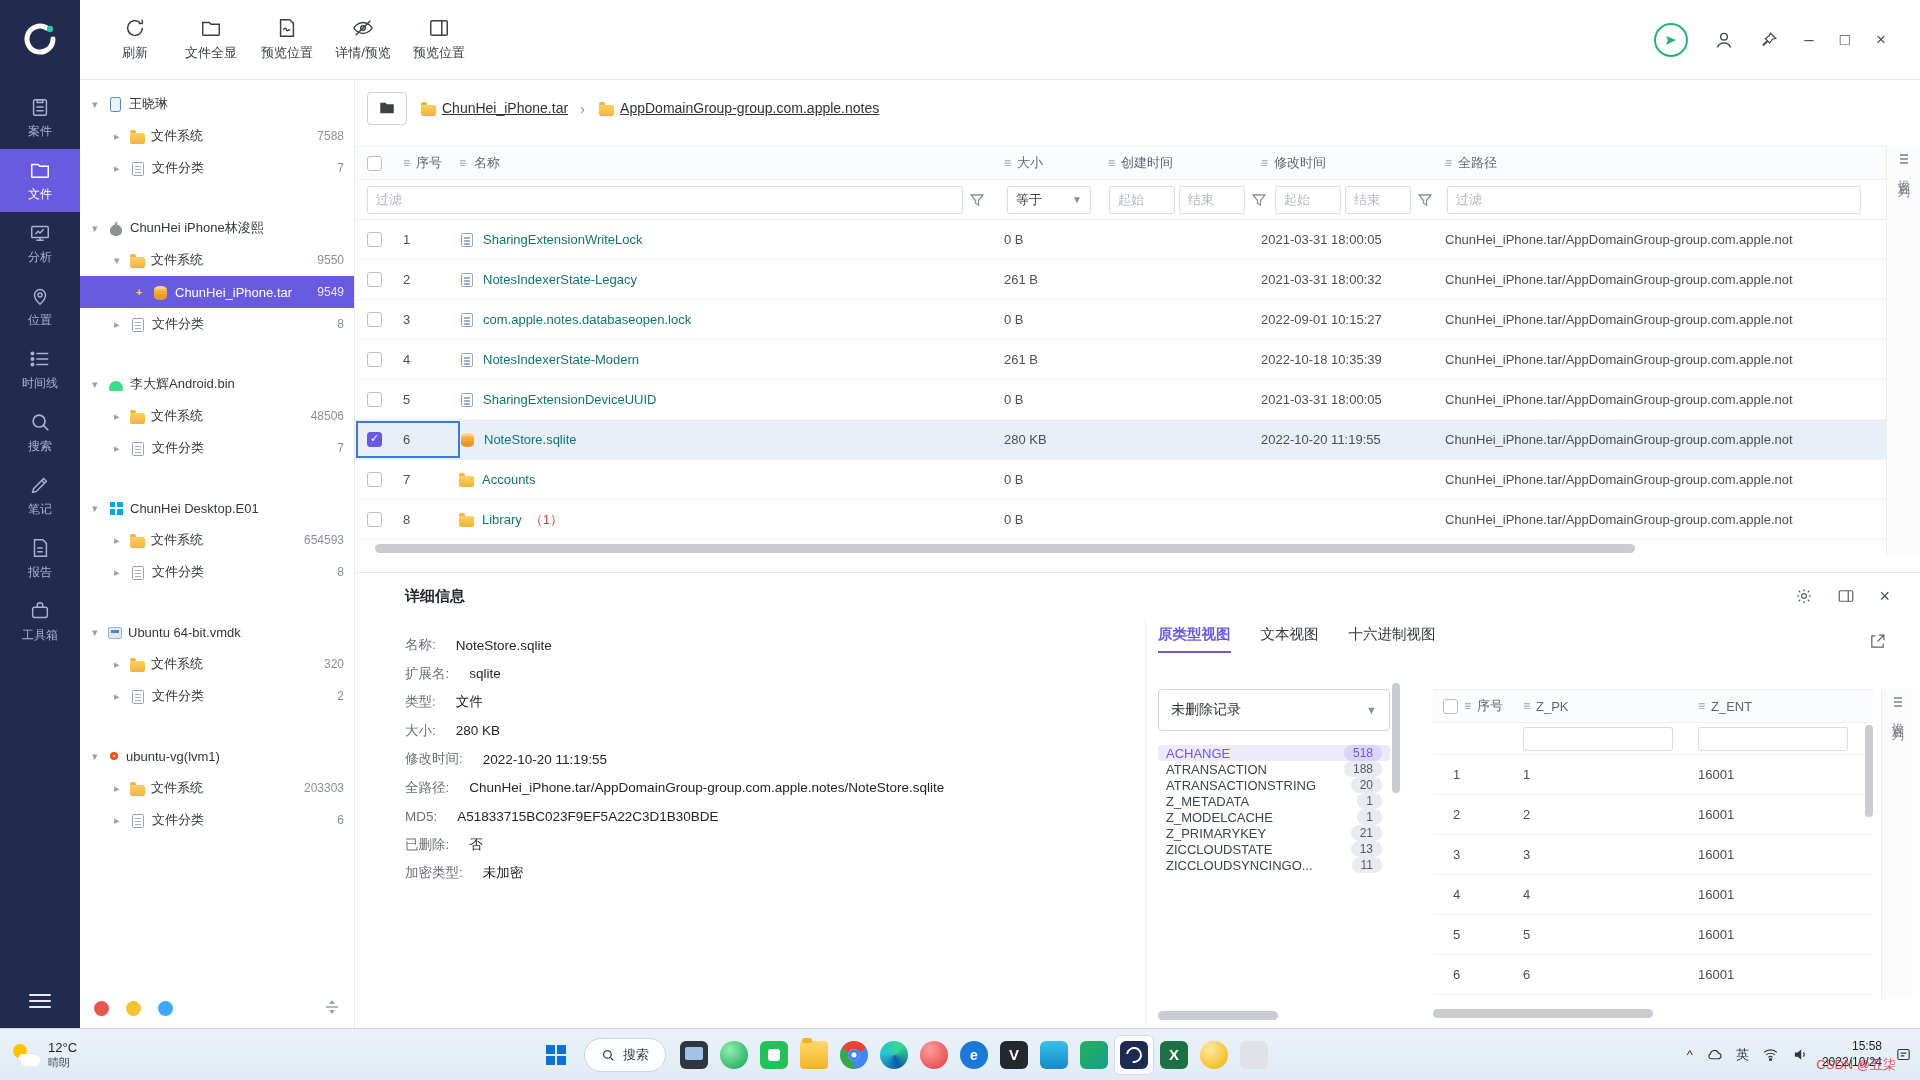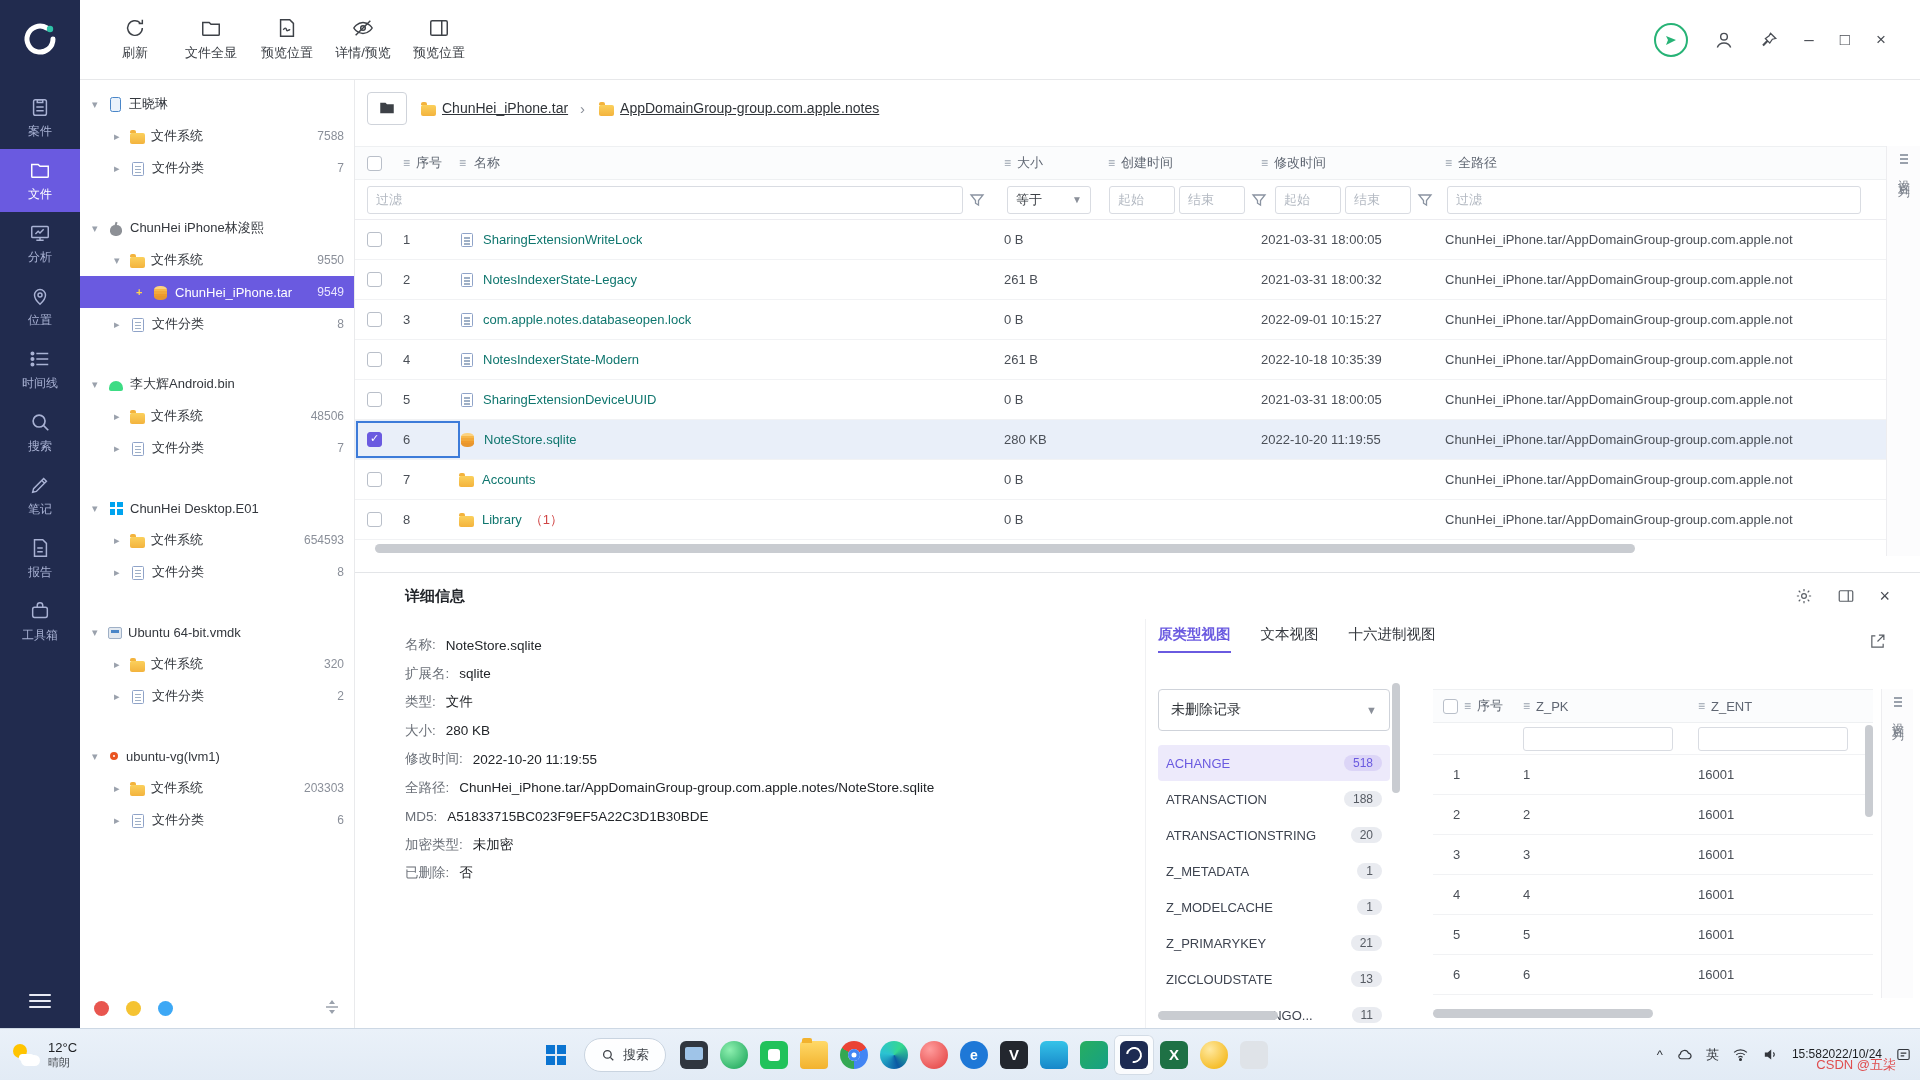--- a/index.html
+++ b/index.html
@@ -113,34 +113,34 @@
   .strip-text{writing-mode:vertical-rl;letter-spacing:3px;color:#7b818b;font-size:12px}
 
   
   .details{position:absolute;top:492px;left:0;right:0;bottom:0;border-top:1px solid #e3e5e8;background:#fff}
   .d-head{height:46px;display:flex;align-items:center;padding:0 30px 0 50px}
   .d-title{font-size:15px;font-weight:bold;color:#24272c}
   .d-head-icons{margin-left:auto;display:flex;align-items:center;gap:24px;color:#5a5f66}
   .d-head-icons svg,.d-close{cursor:pointer}
   .d-close{font-size:18px;line-height:1;color:#4a4e55}
   .d-fields{position:absolute;left:50px;top:58px;width:710px}
-  .dfield{display:flex;gap:10px;height:28.5px;align-items:center;font-size:13.5px;white-space:nowrap}
+  .dfield{display:flex;gap:20px;height:28.5px;align-items:center;font-size:13.5px;white-space:nowrap}
   .dlabel{color:#6b7078}
   .dvalue{color:#222529}
   .d-right{position:absolute;left:790px;top:46px;right:0;bottom:0;border-left:1px solid #f0f1f3}
   .d-tabs{display:flex;gap:30px;align-items:flex-end;height:34px;padding-left:12px}
   .dtab{font-size:14.5px;color:#33373d;padding-bottom:7px;cursor:pointer;border-bottom:2.5px solid transparent}
   .dtab.active{color:#6a5ae0;font-weight:bold;border-bottom-color:#6a5ae0}
   .d-open{position:absolute;right:34px;top:14px;cursor:pointer}
   .d-content{position:absolute;top:60px;left:12px;right:0;bottom:0}
   .d-list-col{position:absolute;left:0;top:0;width:232px;bottom:0}
   .record-select{width:232px;height:42px;margin-top:10px;border:1px solid #cfd3da;border-radius:4px;display:flex;align-items:center;padding:0 12px;font-size:14px;color:#2f3338;cursor:pointer}
   .rs-caret{margin-left:auto;color:#8a8f99;font-size:11px}
   .dbt-list{margin-top:14px}
-  .dbt-item{height:36px;display:flex;align-items:center;padding:0 8px;border-radius:4px;color:#3e4450;font-size:13px;cursor:pointer}
+  .dbt-item{height:16px;display:flex;align-items:center;padding:0 8px;border-radius:4px;color:#3e4450;font-size:13px;cursor:pointer}
   .dbt-name{white-space:nowrap;overflow:hidden}
   .dbt-count{margin-left:auto;background:#e9ebf0;border-radius:9px;padding:1px 9px;font-size:12px;color:#565b63}
   .dbt-item.sel{background:#edeafb;color:#6a5ae0}
   .dbt-item.sel .dbt-count{background:#dcd5f7;color:#6a5ae0}
   .d-db{position:absolute;left:275px;top:0;width:440px;bottom:0}
   .db-head{margin-top:10px;height:34px;display:flex;align-items:center;background:#fbfcfd;border-top:1px solid #eef0f2;border-bottom:1px solid #eef0f2;color:#5f6672}
   .dc-num{flex:0 0 90px;display:flex;align-items:center;gap:6px;padding-left:10px}
   .dc-zpk{flex:0 0 175px;display:flex;align-items:center;gap:6px}
   .dc-zent{flex:1;display:flex;align-items:center;gap:6px}
   .db-filter{height:32px;display:flex;align-items:center;border-bottom:1px solid #f1f2f4}
@@ -180,21 +180,21 @@
   .a-dark .tb-ic{background:#23272e}
   .a-teal .tb-ic{background:linear-gradient(#35c3e8,#1787c9)}
   .a-bluegreen .tb-ic{background:linear-gradient(135deg,#27ae60,#16a085)}
   .a-forensic .tb-ic{background:#1d2b52}
   .a-forensic .tb-ic::after{content:'';position:absolute;inset:6px;border:2.6px solid #fff;border-left-color:transparent;border-radius:50%;transform:rotate(-35deg)}
   .a-excel .tb-ic{background:#1e7145}
   .a-yellow .tb-ic{border-radius:50%;background:radial-gradient(circle at 35% 30%,#ffe9a0,#f2ae00)}
   .a-grey .tb-ic{background:#dfe3e8;color:#70767e}
   .tk-tray{position:absolute;right:8px;top:0;bottom:0;display:flex;align-items:center;gap:13px;color:#33373d}
   .tray-glyph{font-size:13px;cursor:pointer}
-  .tk-clock{display:flex;flex-direction:row;align-items:flex-end;line-height:1.3;font-size:12px;color:#1d1f22;cursor:pointer}
+  .tk-clock{display:flex;flex-direction:column;align-items:flex-end;line-height:1.3;font-size:12px;color:#1d1f22;cursor:pointer}
   .watermark{position:absolute;right:24px;bottom:6px;color:rgba(222,40,40,.82);font-size:13px;z-index:60;pointer-events:none}
 </style>
 </head>
 <body>
 
 <div class="screen">
 
   <aside class="sidenav">
     <div class="logo">
       <svg width="38" height="38" viewBox="0 0 38 38" fill="none">
@@ -731,27 +731,27 @@
     <span class="dlabel">全路径:</span>
     <span class="dvalue">ChunHei_iPhone.tar/AppDomainGroup-group.com.apple.notes/NoteStore.sqlite</span>
   </div>
 
   <div class="dfield">
     <span class="dlabel">MD5:</span>
     <span class="dvalue">A51833715BC023F9EF5A22C3D1B30BDE</span>
   </div>
 
   <div class="dfield">
+    <span class="dlabel">已删除:</span>
+    <span class="dvalue">否</span>
+  </div>
+
+  <div class="dfield">
     <span class="dlabel">加密类型:</span>
     <span class="dvalue">未加密</span>
-  </div>
-
-  <div class="dfield">
-    <span class="dlabel">已删除:</span>
-    <span class="dvalue">否</span>
   </div>
 </div>
 
       <div class="d-right">
         <div class="d-tabs">
           <span class="dtab active">原类型视图</span>
           <span class="dtab">文本视图</span>
           <span class="dtab">十六进制视图</span>
         </div>
         <span class="d-open">

